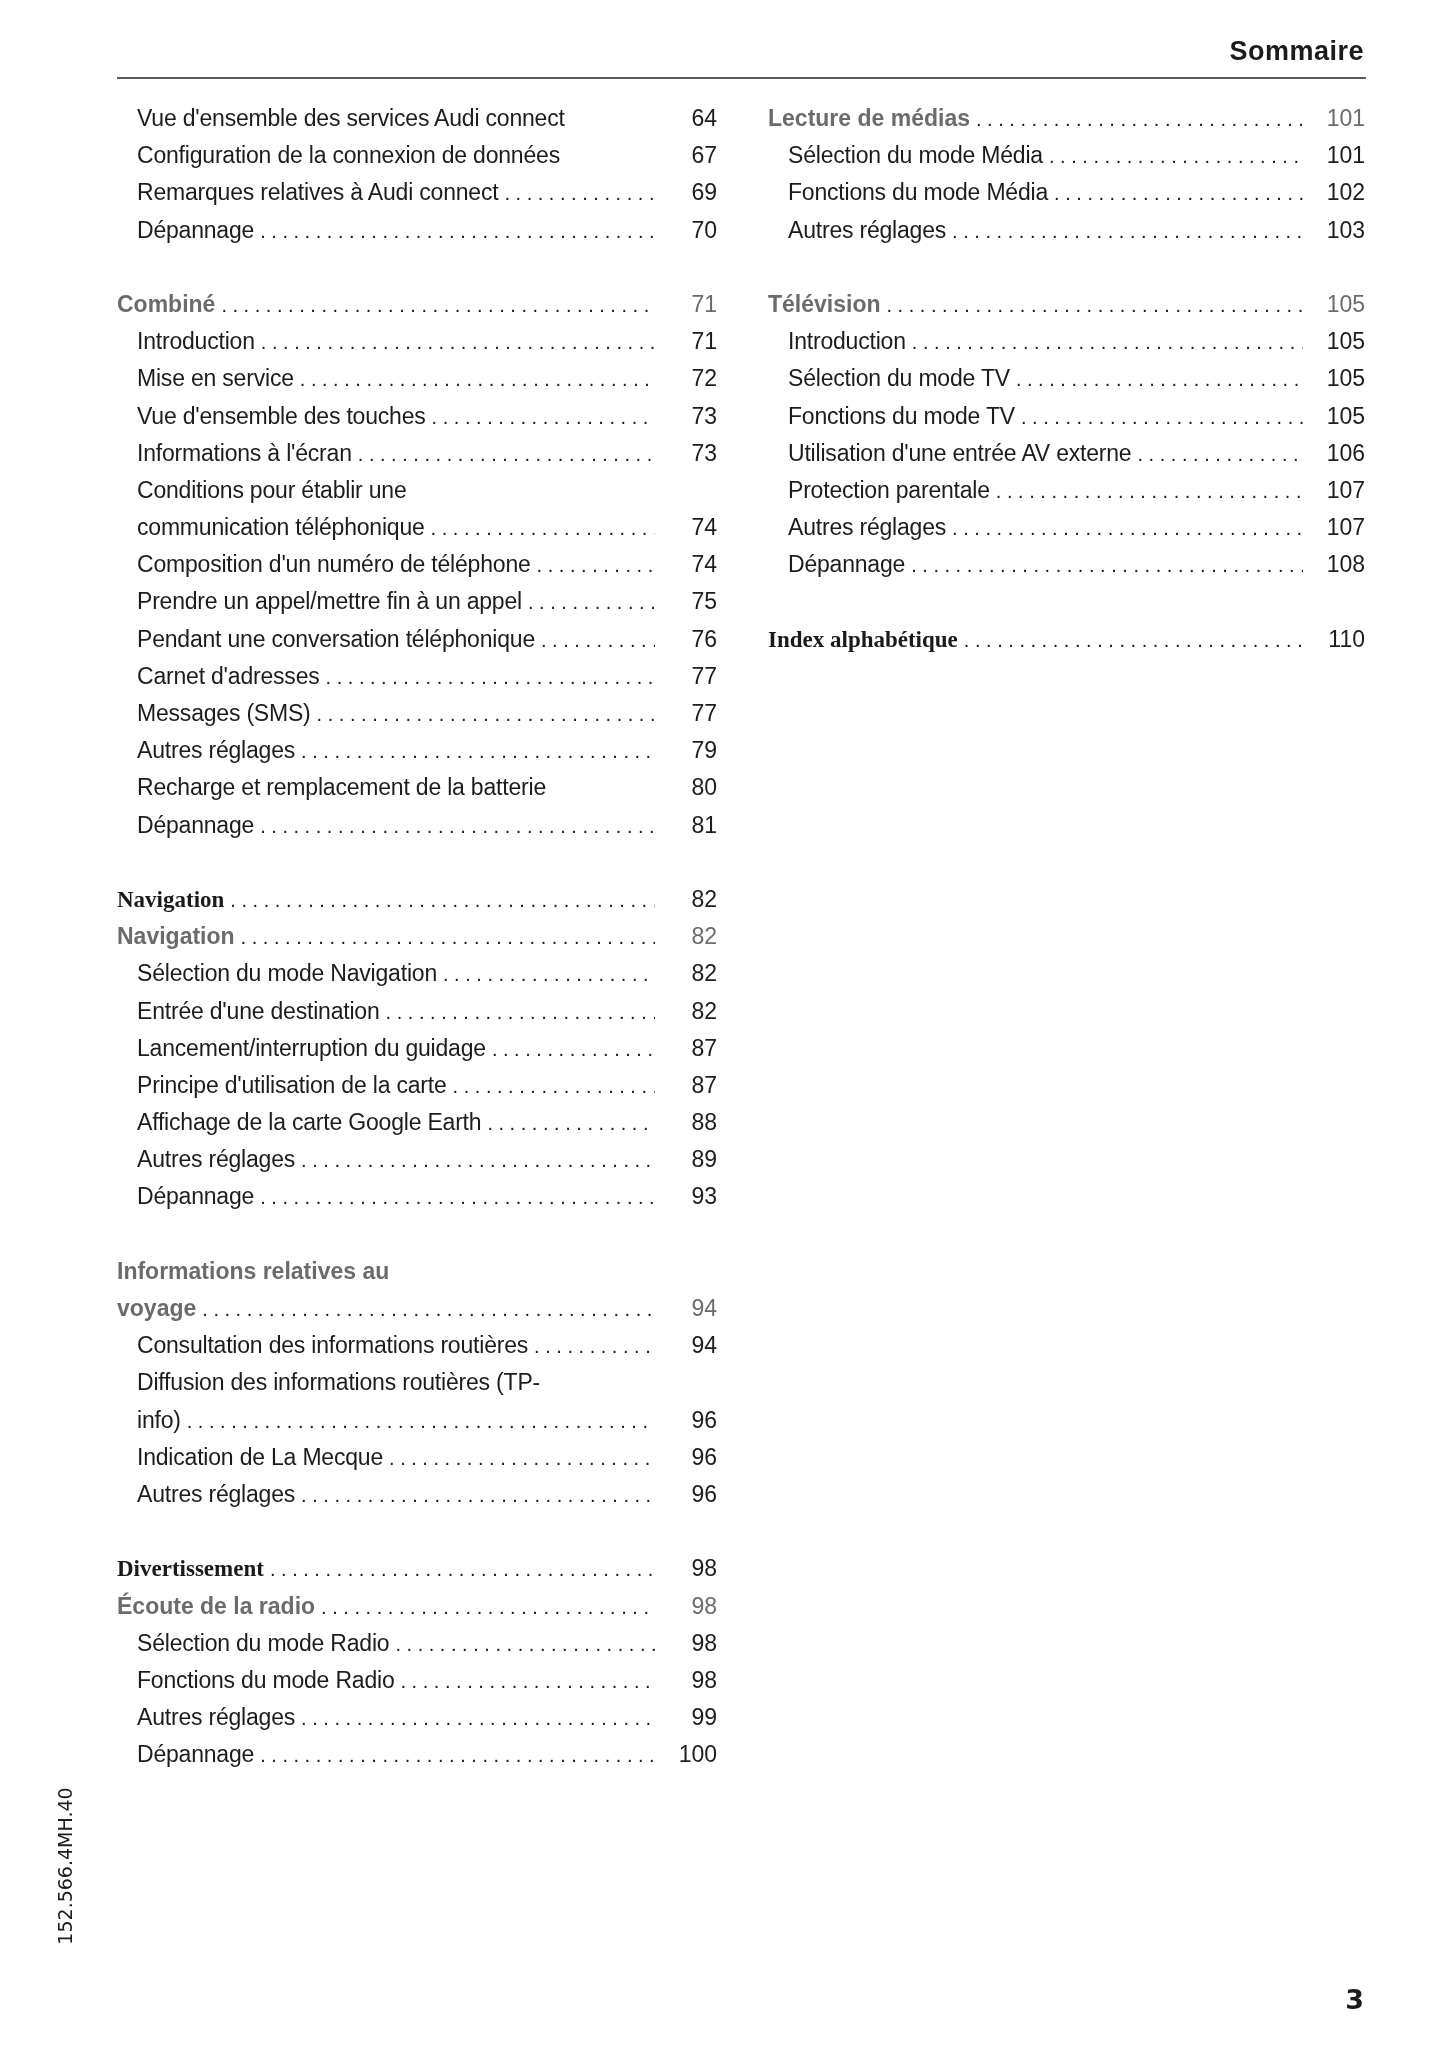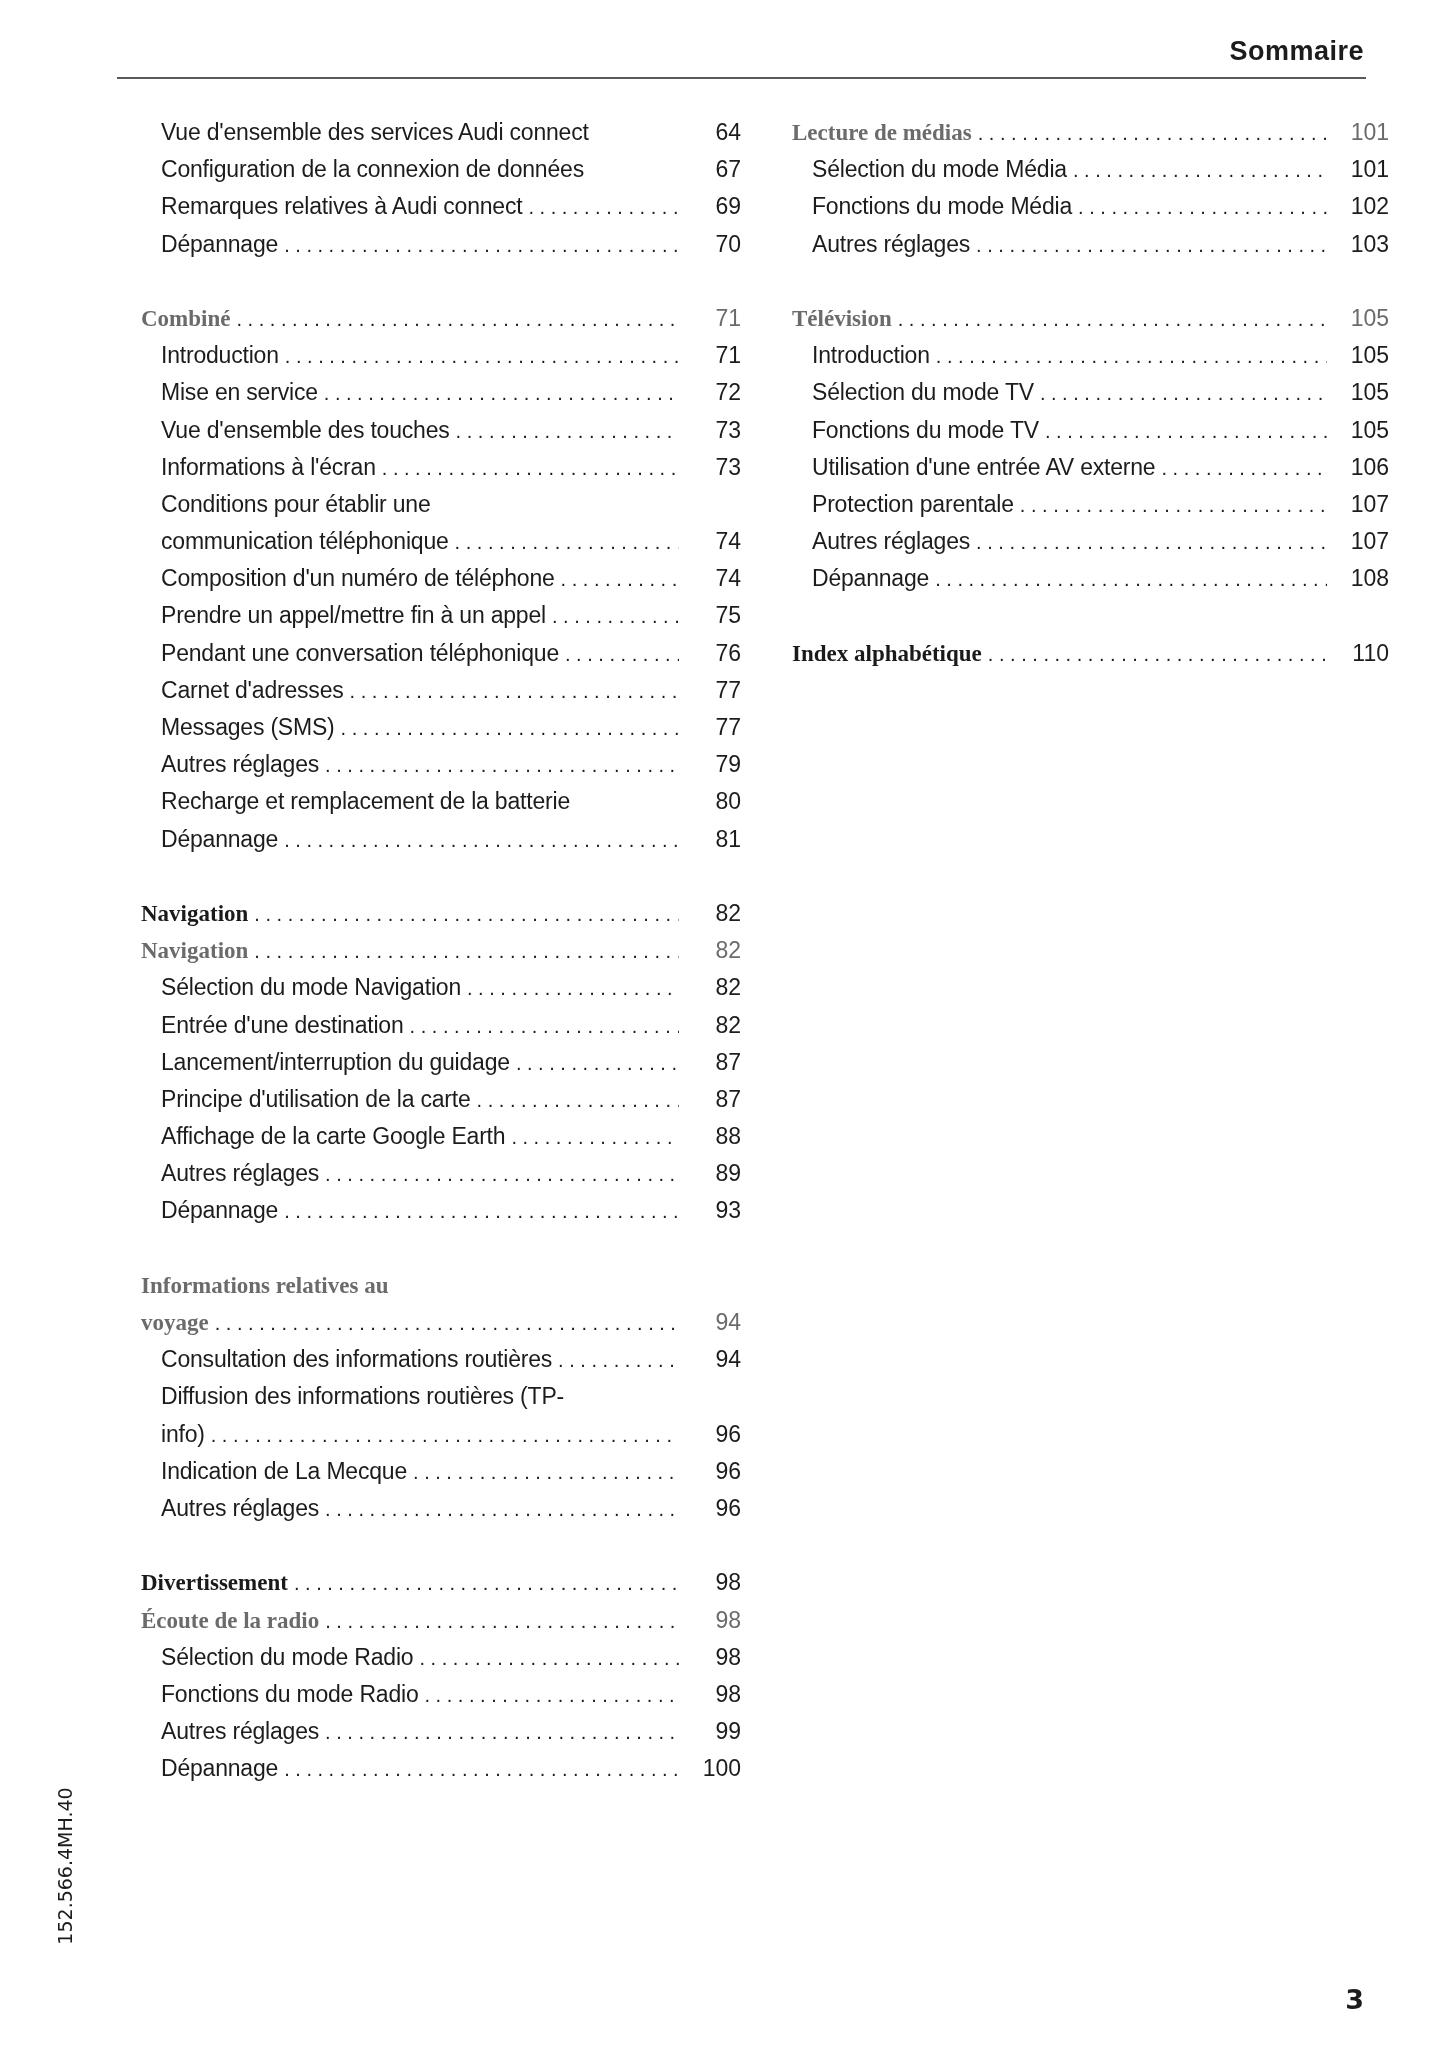--- a/index.html
+++ b/index.html
@@ -11,21 +11,21 @@
   }
   .header-title {
     position: absolute; right: 80px; top: 36px;
     font-family: Liberation Sans, sans-serif; font-weight: bold;
     font-size: 27px; letter-spacing: 0.5px; color: #1c1c1c;
   }
   .header-rule {
     position: absolute; left: 117px; top: 77px; width: 1249px; height: 2px;
     background: #5a5a5a;
   }
-  .col { position: absolute; top: 114px; margin-left: 24px; }
+  .col { position: absolute; top: 100px; }
   .col-left { left: 117px; width: 600px; }
   .col-right { left: 768px; width: 597px; }
   .row {
     display: flex; align-items: baseline; height: 37.2px; line-height: 37.2px;
     font-size: 23px; white-space: nowrap;
   }
   .row .label { flex: 0 0 auto; }
   .row .leader {
     flex: 1 1 auto; overflow: hidden; margin: 0 6px 0 6px;
     letter-spacing: 4.5px; color: #1c1c1c; font-size: 20px;
@@ -35,21 +35,21 @@
     letter-spacing: 0;
     word-spacing: 0px;
   }
   .row .page { flex: 0 0 auto; width: 56px; text-align: right; }
   .row.sub { padding-left: 20px; }
   .row.sub .label { letter-spacing: -0.2px; }
   .row.h1 .label {
     font-family: Liberation Serif, serif; font-weight: bold; font-size: 23px; color: #1a1a1a;
   }
   .row.h2 .label {
-    font-family: Liberation Serif, serif; font-weight: bold; font-size: 23px; color: #6b6b6b;
+    font-family: Liberation Sans, sans-serif; font-weight: bold; font-size: 23px; color: #6b6b6b;
   }
   .row.h2 .page { color: #6b6b6b; }
   .row.noleader .leader::before { content: ""; }
   .row.blank { height: 37.2px; }
   .spine-code {
     position: absolute; left: 65px; top: 1866px;
     transform: translate(-50%, -50%) rotate(-90deg);
     font-size: 19px; color: #1c1c1c; white-space: nowrap;
     font-family: "DejaVu Sans", sans-serif;
   }

